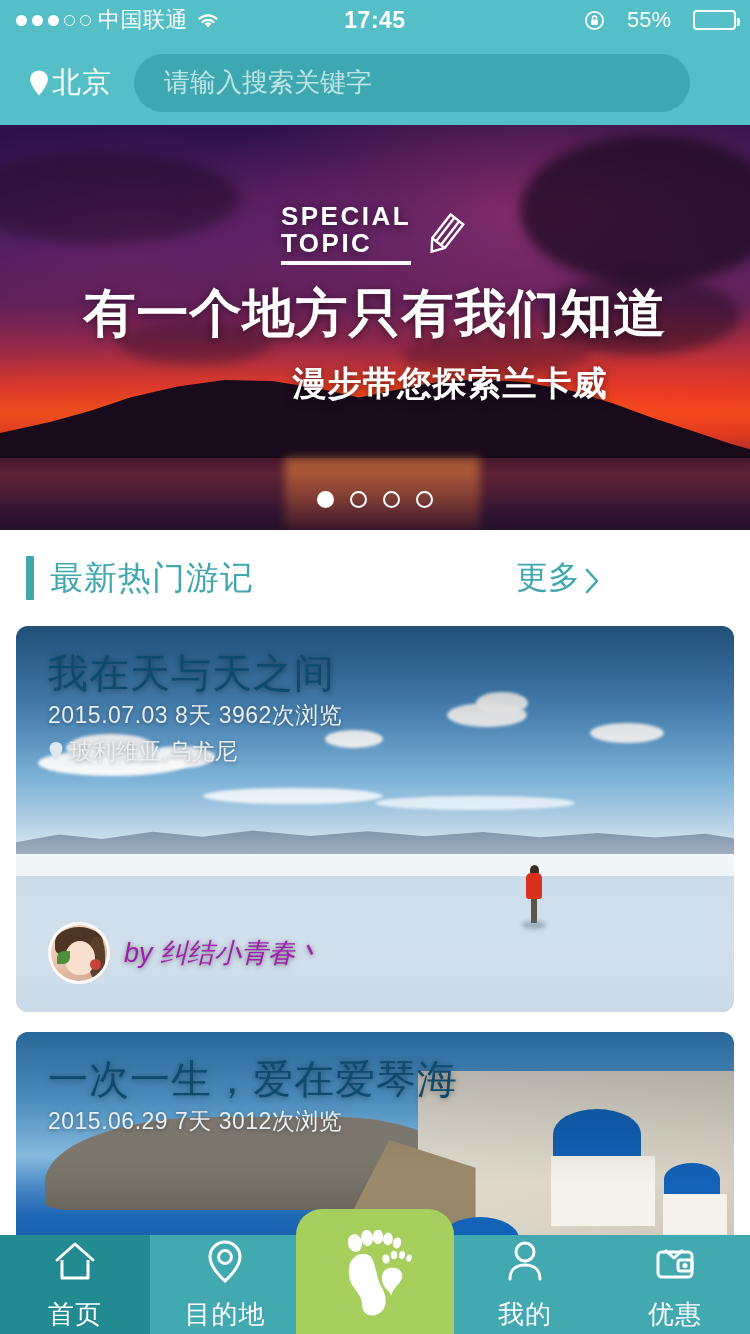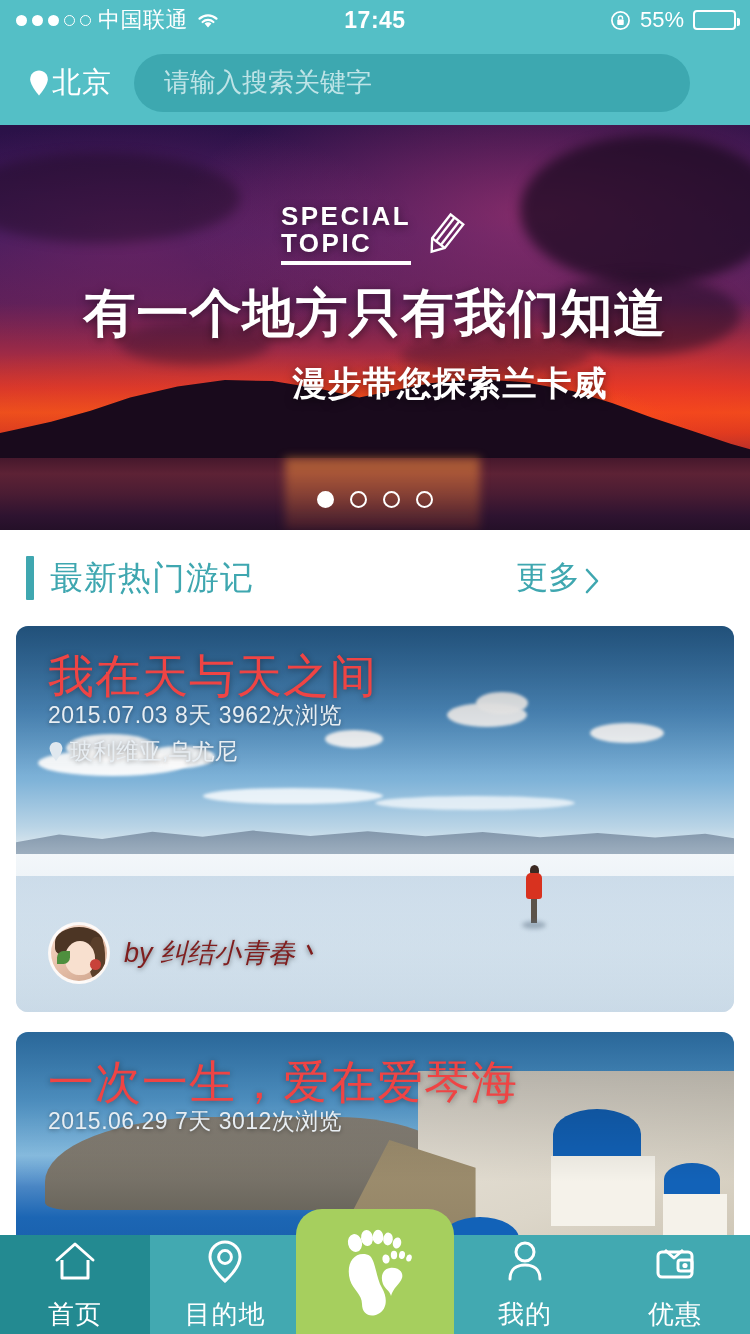--- a/index.html
+++ b/index.html
@@ -17,21 +17,21 @@
     background:#54bfc6; color:#fff;
     display:flex; align-items:center; z-index:40;
   }
   .sb-left{ display:flex; align-items:center; margin-left:16px; gap:7px; }
   .dots{ display:flex; align-items:center; gap:5px; }
   .dot{ width:11px;height:11px;border-radius:50%;background:#fff; }
   .dot.hollow{ background:transparent;border:1.6px solid #fff;width:11px;height:11px; }
   .carrier{ font-size:22px; letter-spacing:.5px; }
   .wifi{ width:26px;height:20px;position:relative; }
   .sb-center{ position:absolute; left:0; right:0; text-align:center; font-size:23px; font-weight:600; letter-spacing:.5px;}
-  .sb-right{ margin-left:auto; margin-right:14px; display:flex;align-items:center;gap:9px; }
+  .sb-right{ margin-left:auto; margin-right:14px; display:flex;align-items:center;gap:22px; }
   .rotlock{ width:21px;height:21px; }
   .batt-pct{ font-size:22px; }
   .batt{ width:43px;height:20px;border:2px solid #fff;border-radius:4px;position:relative;padding:2px; }
   .batt:after{ content:"";position:absolute;right:-6px;top:6px;width:3px;height:8px;background:#fff;border-radius:0 2px 2px 0; }
   .batt-fill{ height:100%;background:#fff;border-radius:1px; }
 
   
   .header{
     position:absolute;top:40px;left:0;width:750px;height:85px;
     background:#54bfc6; display:flex;align-items:center;z-index:39;
@@ -185,21 +185,21 @@
     clip-path:polygon(40% 0,100% 10%,100% 100%,0 100%,0 40%);
   }
   .dome{ position:absolute;background:#1262b8;border-radius:50% 50% 0 0; }
   .wall{ position:absolute;background:#f5f2ea; }
 
   .card-overlay{
     position:absolute;left:0;top:0;right:0;height:150px;
     background:linear-gradient(180deg,rgba(0,0,0,.28),rgba(0,0,0,0));
   }
   .card-title{
-    position:absolute;left:32px;top:20px;color:#ef4444;font-size:46px;letter-spacing:1px;
+    position:absolute;left:32px;top:20px;color:#0c4a6e;font-size:40px;letter-spacing:1px;
     text-shadow:0 1px 6px rgba(0,0,0,.4);
   }
   .card-meta{
     position:absolute;left:32px;top:74px;color:#e8eef3;font-size:23px;
     text-shadow:0 1px 4px rgba(0,0,0,.4);letter-spacing:.5px;
   }
   .card-loc{
     position:absolute;left:32px;top:110px;color:#e8eef3;font-size:23px;
     display:flex;align-items:center;gap:6px;text-shadow:0 1px 4px rgba(0,0,0,.4);
   }
@@ -211,21 +211,21 @@
     width:62px;height:62px;border-radius:50%;border:3px solid rgba(255,255,255,.9);
     overflow:hidden;position:relative;
     background:linear-gradient(150deg,#f6ddd0 0%,#e9c3ad 45%,#cfa58d 100%);
   }
   .av-hair{ position:absolute;left:4px;top:2px;width:48px;height:30px;background:#4c3524;border-radius:50% 50% 30% 30%; }
   .av-hair2{ position:absolute;right:2px;top:12px;width:16px;height:42px;background:#5a3f2a;border-radius:40%; }
   .av-face{ position:absolute;left:14px;top:16px;width:30px;height:34px;background:#f8e0cf;border-radius:50% 50% 45% 45%; }
   .av-leaf{ position:absolute;left:6px;top:26px;width:13px;height:13px;background:#4e8f3e;border-radius:50% 0 50% 0; }
   .av-leaf2{ position:absolute;right:6px;top:34px;width:11px;height:11px;background:#c8423a;border-radius:50%; }
   .author-name{
-    color:#7f1d1d;font-size:27px;font-style:italic;
+    color:#a21caf;font-size:27px;font-style:italic;
     text-shadow:0 1px 5px rgba(0,0,0,.5);
   }
 
   
   .tabbar{
     position:absolute;left:0;bottom:0;width:750px;height:99px;
     display:flex;z-index:50;
   }
   .tab{
     flex:1;display:flex;flex-direction:column;align-items:center;justify-content:center;

